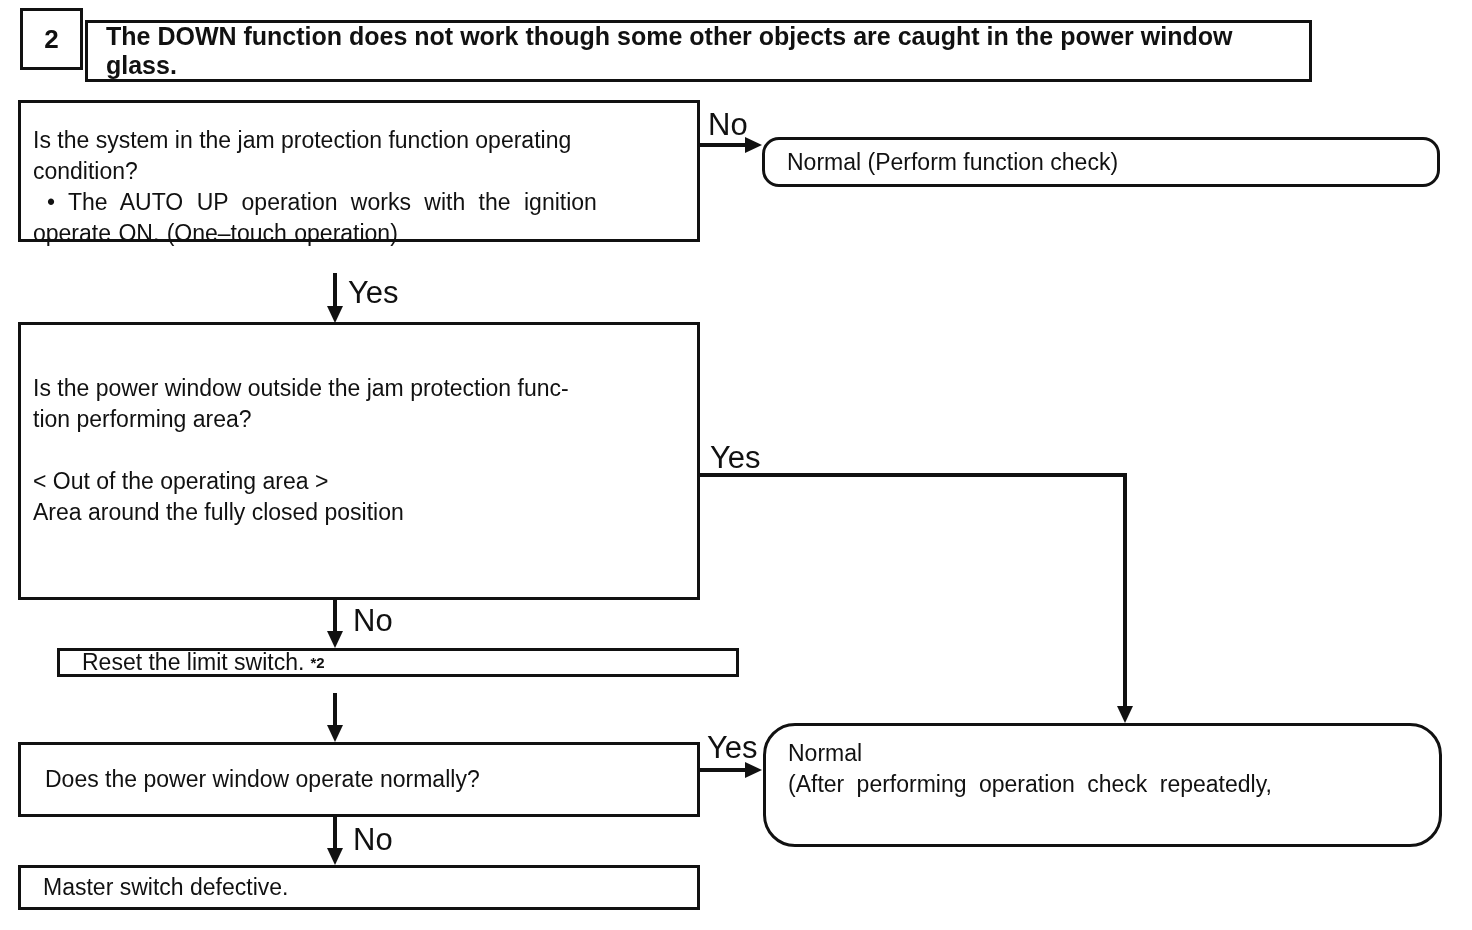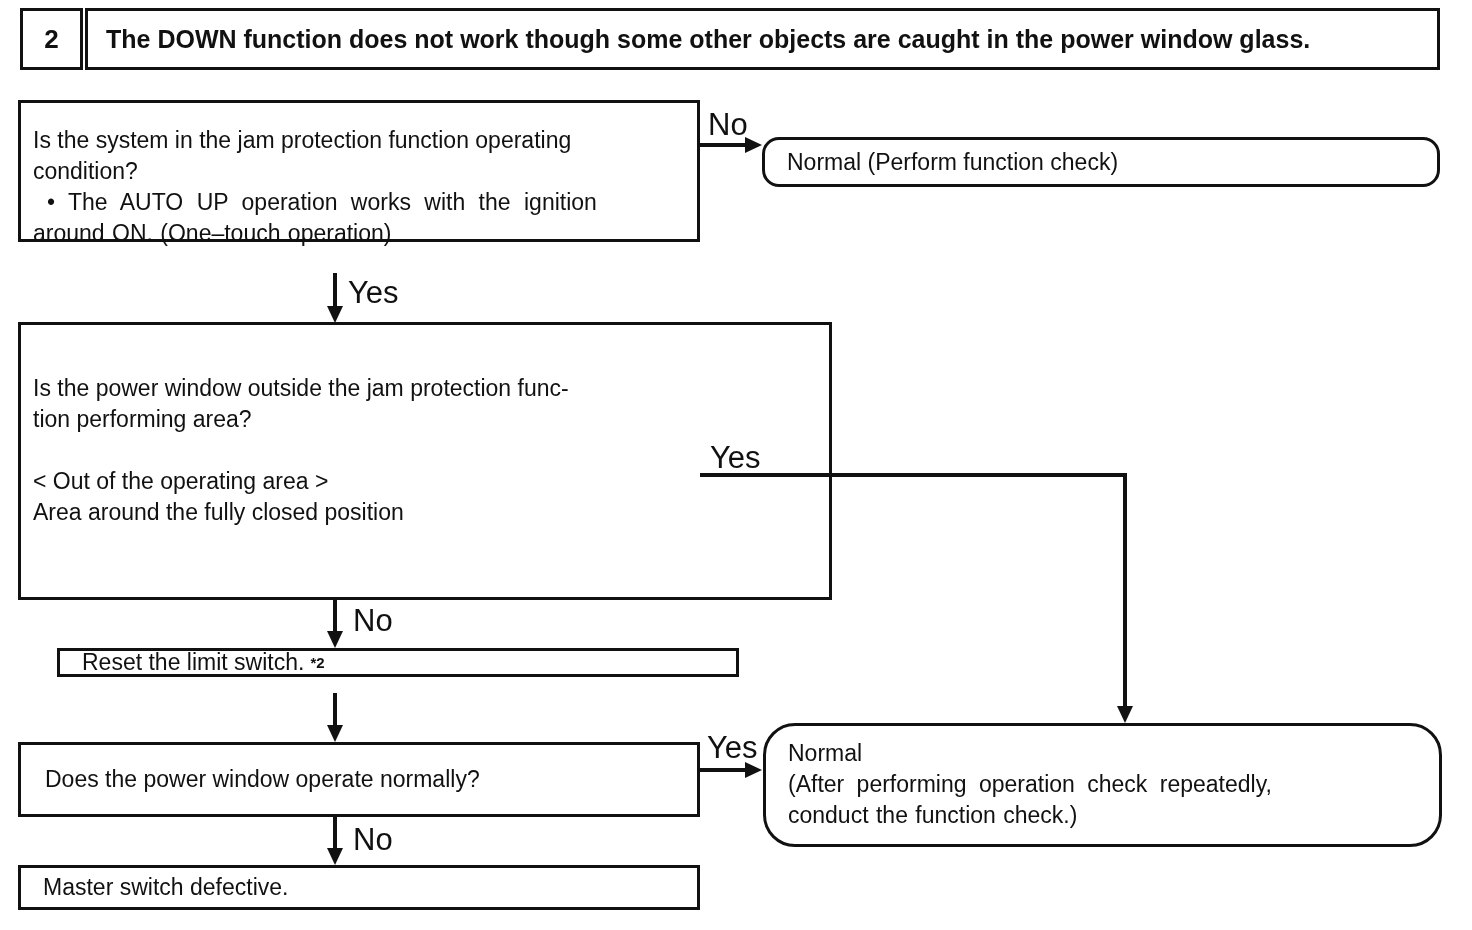--- a/index.html
+++ b/index.html
@@ -40,46 +40,46 @@
   [data-name="normal-2-text"] div:nth-child(3){word-spacing:1px;}
 </style>
 </head>
 <body>
 
 <div class="canvas" data-name="flowchart-page">
 
   <div class="box hdr-num" style="left:20px;top:8px;width:63px;height:62px;" data-name="step-number-box">
     <span data-name="step-number">2</span>
   </div>
-  <div class="box hdr-title" style="left:85px;top:8px;width:1355px;height:62px;" data-name="header-title-box">
+  <div class="box hdr-title" style="left:85px;top:20px;width:1227px;height:62px;" data-name="header-title-box">
     <span data-name="header-title">The DOWN function does not work though some other objects are caught in the power window glass.</span>
   </div>
 
   <div class="box" style="left:18px;top:100px;width:682px;height:142px;" data-name="question-1-box">
     <div class="txt" style="padding:22px 14px 0 12px;" data-name="question-1-text">
         <div>Is the system in the jam protection function operating</div>
         <div>condition?</div>
         <div>• The AUTO UP operation works with the ignition</div>
-        <div>around ON. (One–touch operation)</div>
+        <div>operate ON. (One–touch operation)</div>
       </div>
   </div>
 
   <span class="lbl" style="left:708px;top:112px;" data-name="branch1-no-label">No</span>
   <div class="hline" style="left:700px;top:143px;width:47px;" data-name="branch1-no-connector"></div>
   <div class="head-right" style="left:745px;top:137px;" data-name="branch1-no-arrowhead-icon"></div>
 
   <div class="box center-v" style="left:762px;top:137px;width:678px;height:50px;border-radius:17px;" data-name="normal-1-box">
     <span class="txt" style="padding-left:22px;" data-name="normal-1-text">Normal (Perform function check)</span>
   </div>
 
   <div class="vline" style="left:333px;top:273px;height:34px;" data-name="branch1-yes-connector"></div>
   <div class="head-down" style="left:327px;top:306px;" data-name="branch1-yes-arrowhead-icon"></div>
   <span class="lbl" style="left:348px;top:280px;" data-name="branch1-yes-label">Yes</span>
 
-  <div class="box" style="left:18px;top:322px;width:814px;height:278px;" data-name="question-2-box">
+  <div class="box" style="left:18px;top:322px;width:682px;height:278px;" data-name="question-2-box">
     <div class="txt" style="padding:48px 14px 0 12px;" data-name="question-2-text">
         <div>Is the power window outside the jam protection func-</div>
         <div>tion performing area?</div>
         <div></div>
         <div>&lt; Out of the operating area &gt;</div>
         <div>Area around the fully closed position</div>
       </div>
   </div>
 
   <span class="lbl" style="left:710px;top:445px;" data-name="branch2-yes-label">Yes</span>
@@ -104,21 +104,20 @@
   </div>
 
   <span class="lbl" style="left:707px;top:735px;" data-name="branch3-yes-label">Yes</span>
   <div class="hline" style="left:700px;top:768px;width:47px;" data-name="branch3-yes-connector"></div>
   <div class="head-right" style="left:745px;top:762px;" data-name="branch3-yes-arrowhead-icon"></div>
 
   <div class="box" style="left:763px;top:723px;width:679px;height:124px;border-radius:32px;" data-name="normal-2-box">
     <div class="txt" style="padding:12px 16px 0 22px;" data-name="normal-2-text">
         <div>Normal</div>
         <div>(After performing operation check repeatedly,</div>
-        <div>conduct the function check.)</div>
       </div>
   </div>
 
   <div class="vline" style="left:333px;top:817px;height:32px;" data-name="branch3-no-connector"></div>
   <div class="head-down" style="left:327px;top:848px;" data-name="branch3-no-arrowhead-icon"></div>
   <span class="lbl" style="left:353px;top:827px;" data-name="branch3-no-label">No</span>
 
   <div class="box center-v" style="left:18px;top:865px;width:682px;height:45px;" data-name="master-switch-defective-box">
     <span class="txt" style="padding-left:22px;" data-name="master-switch-defective-text">Master switch defective.</span>
   </div>

